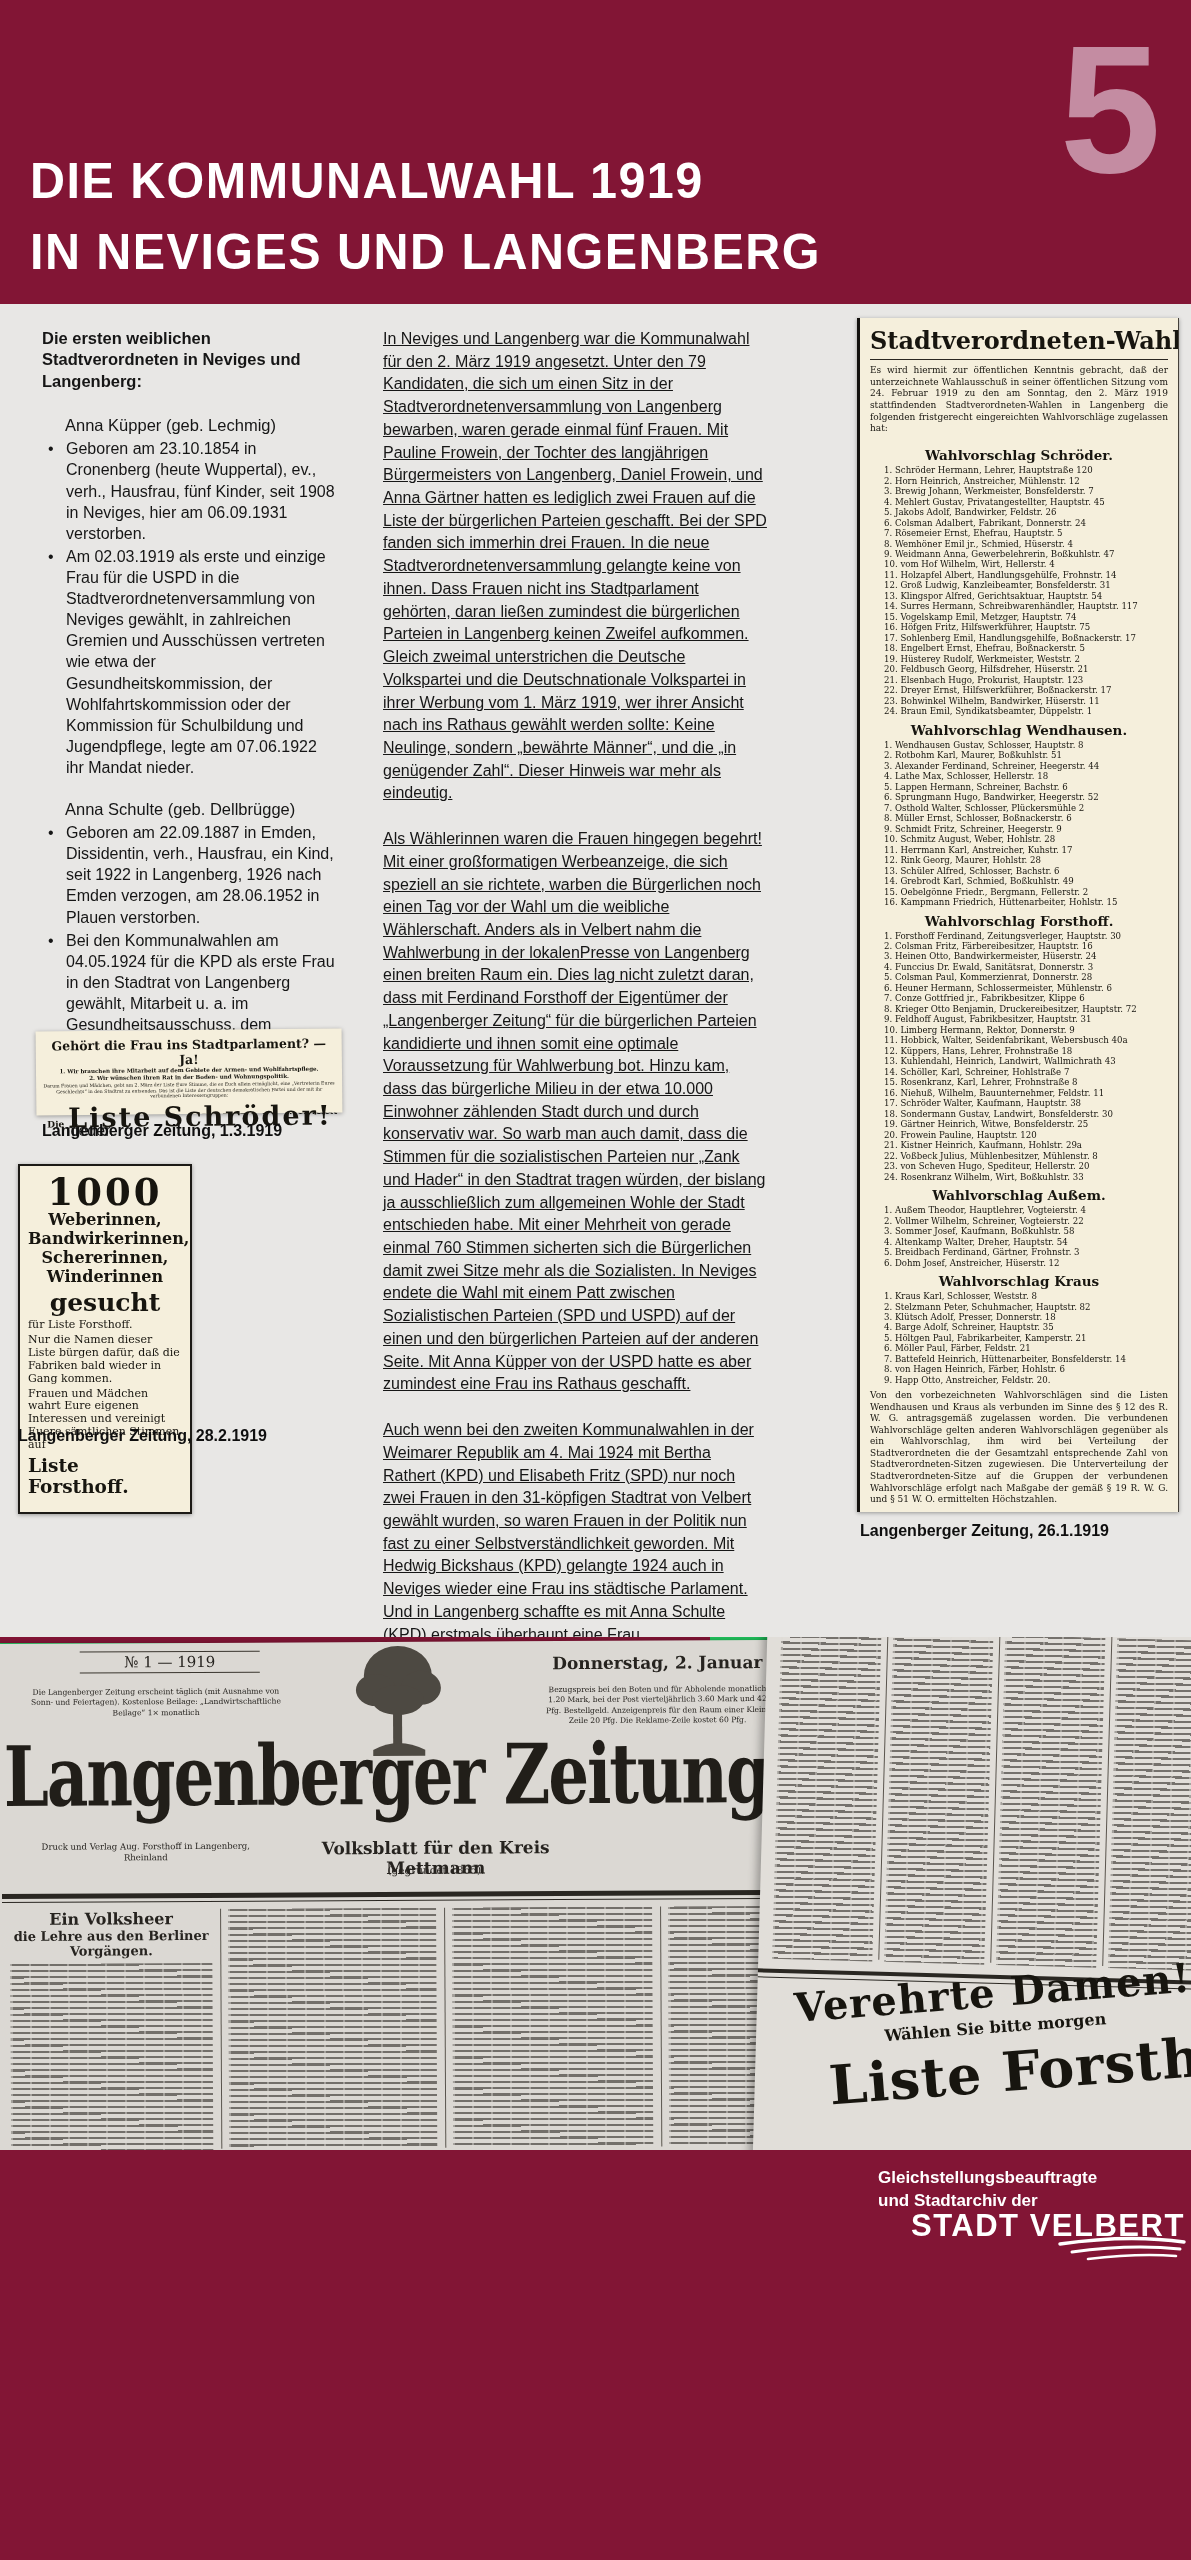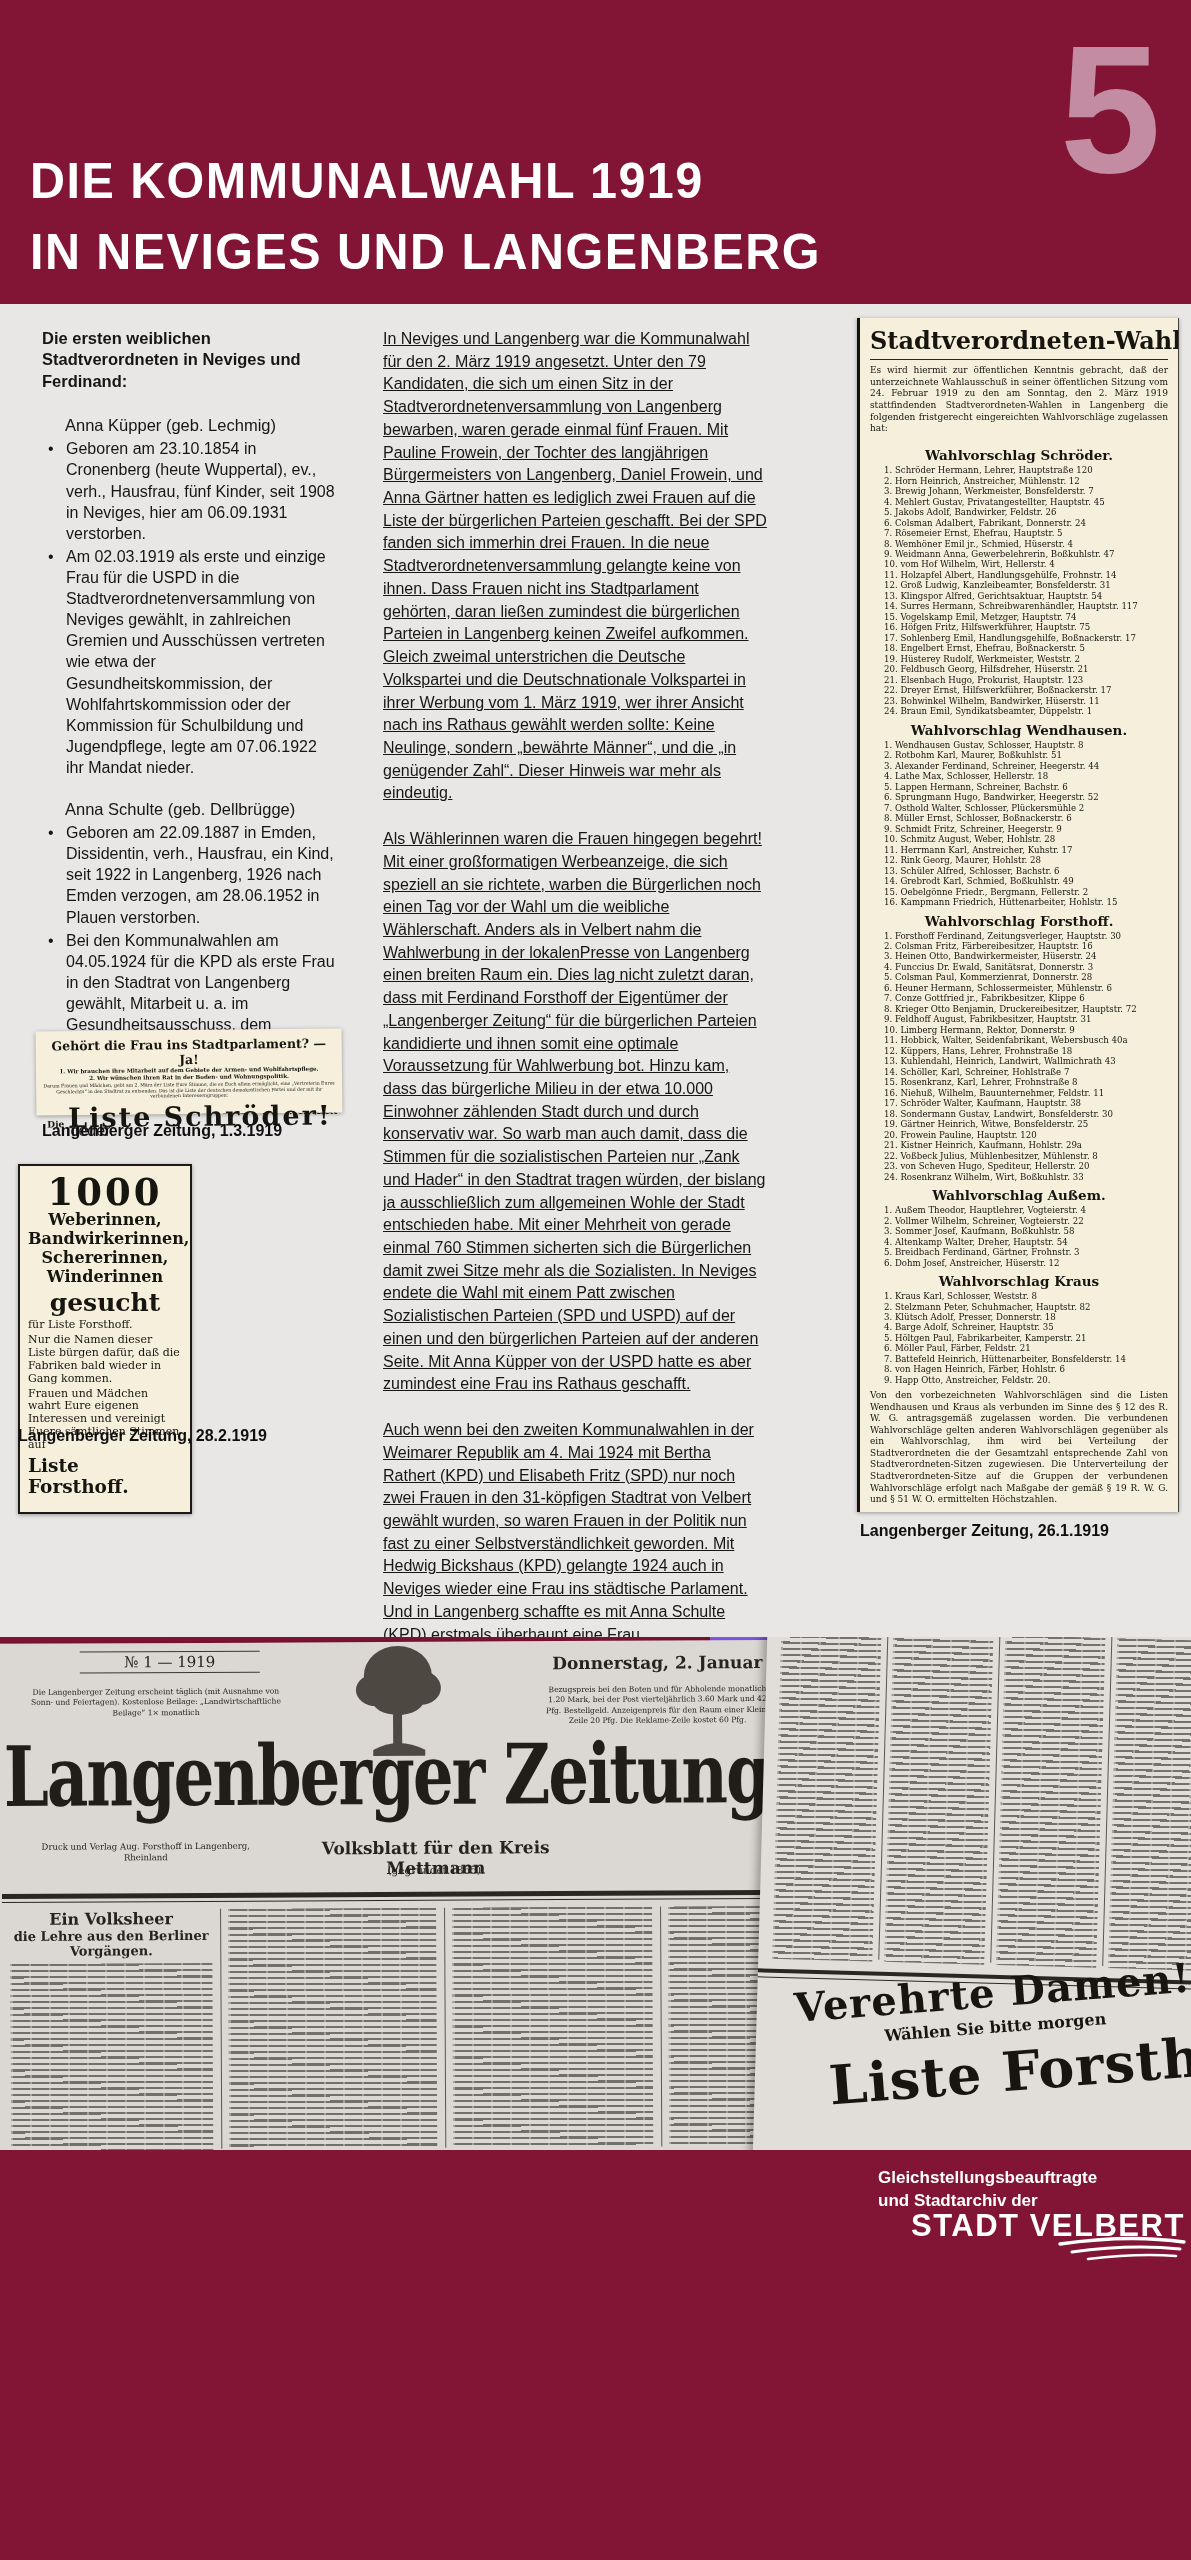--- a/index.html
+++ b/index.html
@@ -49,21 +49,21 @@
                box-sizing:border-box;border-left:3px solid #14120e;border-right:1px solid #44403a;
                padding:8px 10px;overflow:hidden;}
   .cw-title{font-size:24px;font-weight:bold;text-align:center;border-bottom:1px solid #2a2722;
             padding-bottom:4px;margin-bottom:5px;white-space:nowrap;}
   .cw-intro{font-size:9px;line-height:1.3;text-align:justify;margin-bottom:12px;}
   .wv-heading{font-size:13.5px;font-weight:bold;text-align:center;margin:5px 0 2px 0;}
   .wv-entry{font-size:8.6px;line-height:1.22;padding-left:14px;}
   .cw-note{font-size:9px;line-height:1.28;text-align:justify;margin-top:5px;}
   .caption-wahlen{left:860px;top:1218px;}
   
-  .newsband{position:absolute;left:0;top:1637px;width:1191px;height:513px;background:#8b5cf6;overflow:hidden;}
+  .newsband{position:absolute;left:0;top:1637px;width:1191px;height:513px;background:#22c55e;overflow:hidden;}
   .band-top-strip{position:absolute;left:0;top:0;width:710px;height:6px;background:#821535;}
   .news-page{position:absolute;background:#dbd8d3;color:#26231f;font-family:"DejaVu Serif",serif;}
   .page-left{left:-4px;top:5px;width:782px;height:512px;transform:rotate(-.3deg);box-shadow:2px 0 6px rgba(0,0,0,.3);}
   .np-issue{position:absolute;left:85px;top:8px;width:180px;text-align:center;font-size:15px;
             border-top:1px solid #3a362f;border-bottom:1px solid #3a362f;padding:1px 0;}
   .np-leftinfo{position:absolute;left:26px;top:44px;width:270px;font-size:7.6px;line-height:1.35;text-align:center;}
   .np-date{position:absolute;left:545px;top:12px;width:235px;font-size:17px;font-weight:bold;text-align:center;}
   .np-rightinfo{position:absolute;left:545px;top:44px;width:235px;font-size:7.6px;line-height:1.35;text-align:center;}
   .np-masthead{position:absolute;left:8px;top:84px;width:766px;text-align:center;font-size:64px;
                font-weight:bold;white-space:nowrap;transform:scale(1,1.3);transform-origin:center top;
@@ -103,21 +103,21 @@
 
   <div class="big-number">5</div>
   <div class="title">
     <div>DIE KOMMUNALWAHL 1919</div>
     <div>IN NEVIGES UND LANGENBERG</div>
   </div>
 
   <div class="panel">
 
     <div class="col-left">
-      <div class="intro-heading">Die ersten weiblichen Stadtverordneten in Neviges und Ferdinand:</div>
+      <div class="intro-heading">Die ersten weiblichen Stadtverordneten in Neviges und Langenberg:</div>
 
       <div class="person">
         <div class="person-name-line"><span class="person-name">Anna Küpper</span><span> (geb. Lechmig)</span></div>
         <ul class="bullets">
             <li>Geboren am 23.10.1854 in Cronenberg (heute Wuppertal), ev., verh., Hausfrau, fünf Kinder, seit 1908 in Neviges, hier am 06.09.1931 verstorben.</li>
             <li>Am 02.03.1919 als erste und einzige Frau für die USPD in die Stadtverordnetenversammlung von Neviges gewählt, in zahlreichen Gremien und Ausschüssen vertreten wie etwa der Gesundheitskommission, der Wohlfahrtskommission oder der Kommission für Schulbildung und Jugendpflege, legte am 07.06.1922 ihr Mandat nieder.</li>
           </ul>
       </div>
 
       <div class="person">

